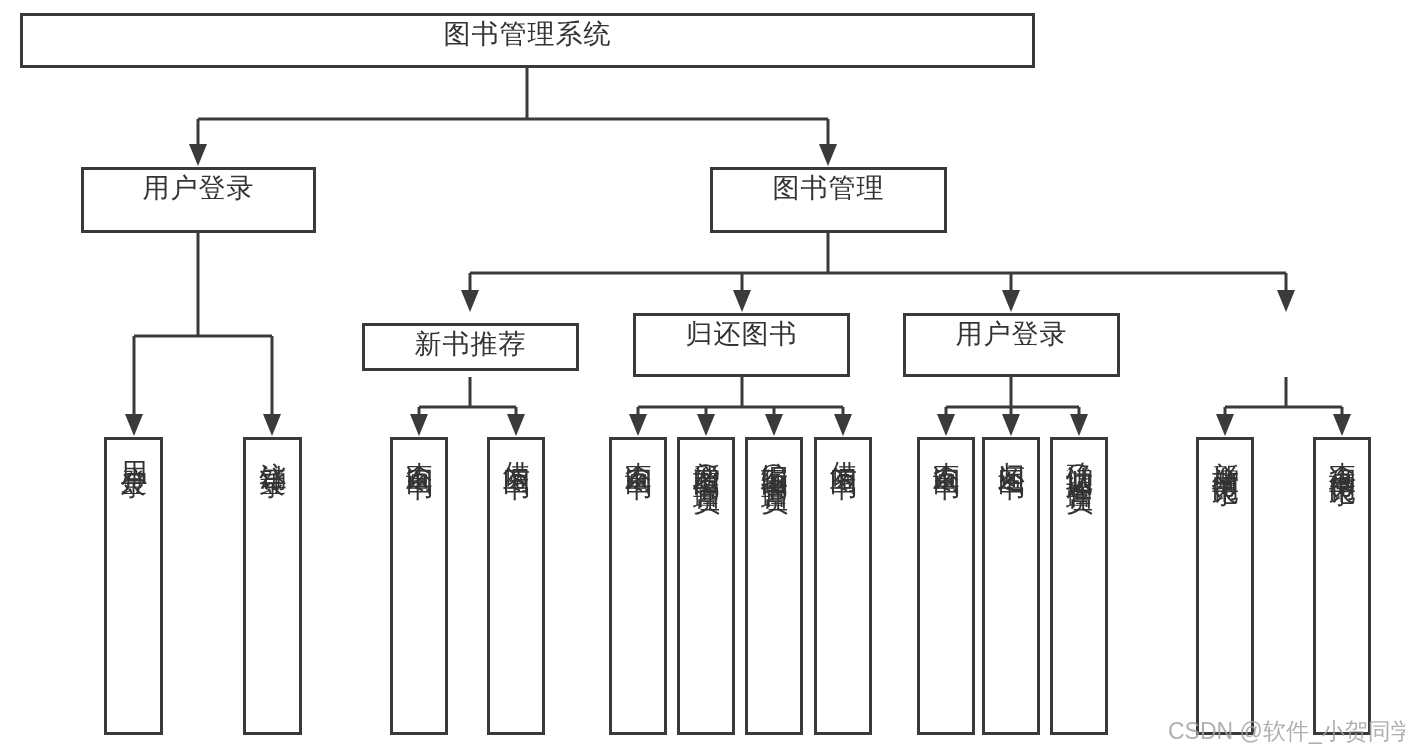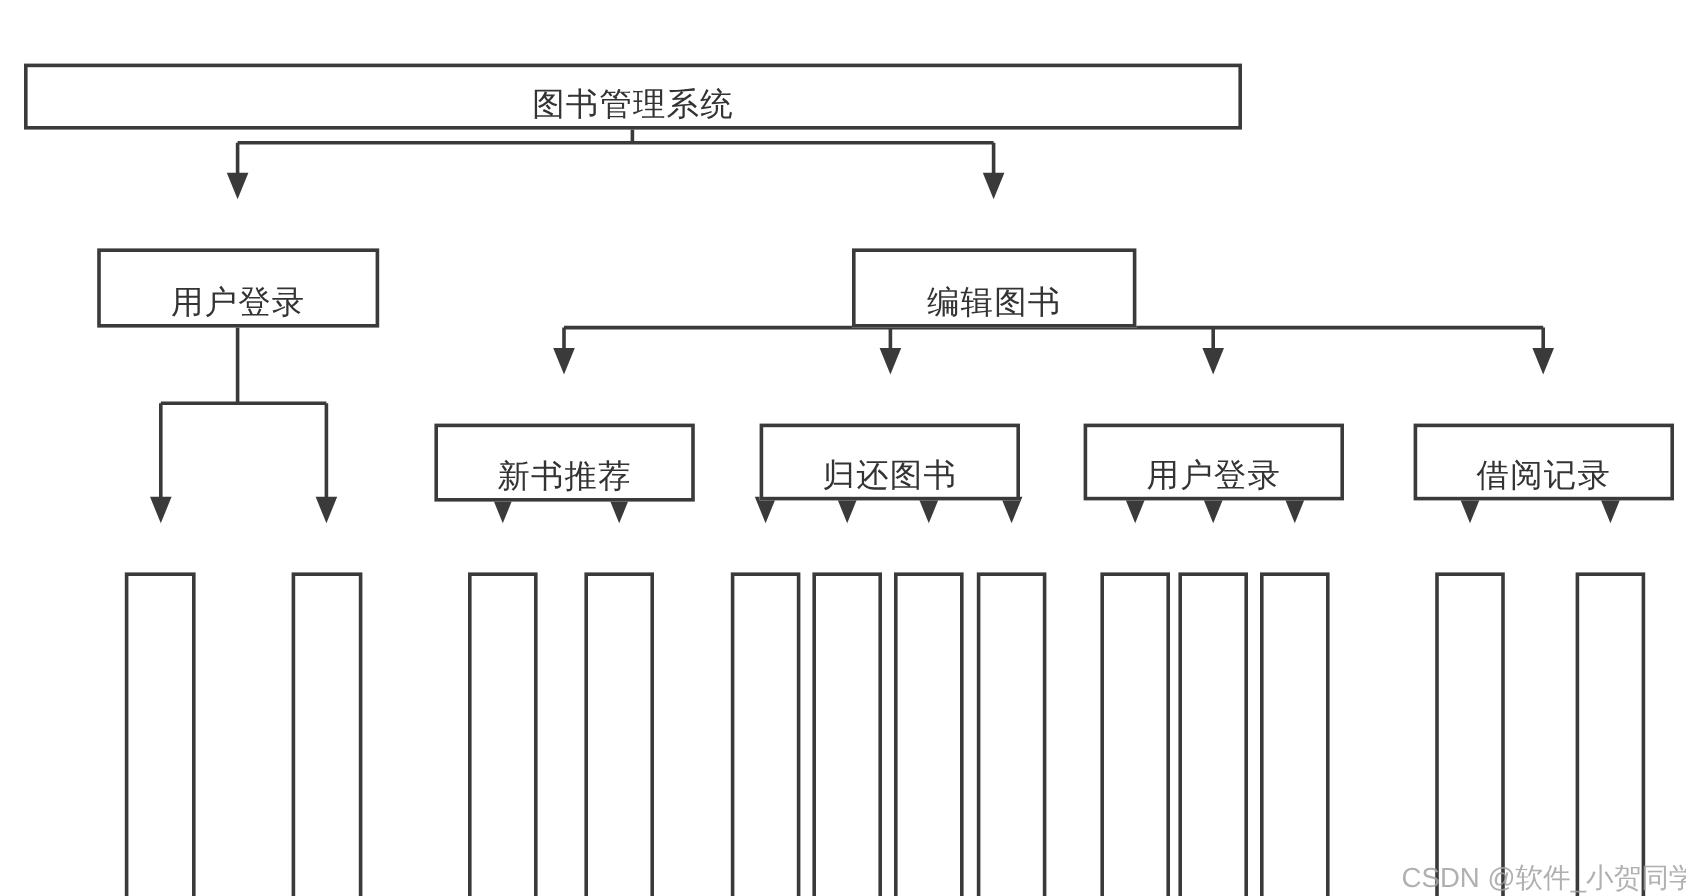--- a/index.html
+++ b/index.html
@@ -10,23 +10,22 @@
     font-family:"Liberation Sans","DejaVu Sans",sans-serif;
     overflow:hidden;
   }
   .wires{position:absolute;left:0;top:0;width:1405px;height:747px;}
   .box{
     position:absolute;
     box-sizing:border-box;
     background:#ffffff;
     border:3px solid #3a3a3a;
     display:flex;
-    align-items:flex-end;
+    align-items:flex-start;
     justify-content:center;
-    margin-top:40px;
   }
   .h-label{
     font-size:27px;
     color:#333333;
     letter-spacing:1px;
     white-space:nowrap;
   }
   .v-label{
     writing-mode:vertical-rl;
     text-orientation:mixed;
@@ -86,34 +85,31 @@
   </svg>
 
   <div class="box" style="left:20px;top:13px;width:1015px;height:55px">
     <span class="h-label">图书管理系统</span>
   </div>
 
   <div class="box" style="left:81px;top:167px;width:235px;height:66px">
     <span class="h-label">用户登录</span>
   </div>
   <div class="box" style="left:710px;top:167px;width:237px;height:66px">
-    <span class="h-label">编辑图书</span>
+    <span class="h-label">图书管理</span>
   </div>
 
-  <div class="box" style="left:362px;top:313px;width:217px;height:65px">
+  <div class="box" style="left:362px;top:323px;width:217px;height:48px">
     <span class="h-label">新书推荐</span>
   </div>
   <div class="box" style="left:633px;top:313px;width:217px;height:64px">
     <span class="h-label">归还图书</span>
   </div>
   <div class="box" style="left:903px;top:313px;width:217px;height:64px">
     <span class="h-label">用户登录</span>
-  </div>
-  <div class="box" style="left:1178px;top:313px;width:217px;height:64px">
-    <span class="h-label">借阅记录</span>
   </div>
 
   <div class="box" style="left:104px;top:437px;width:59px;height:298px">
     <span class="v-label">用户登录</span>
   </div>
   <div class="box" style="left:243px;top:437px;width:59px;height:298px">
     <span class="v-label">注销登录</span>
   </div>
 
   <div class="box" style="left:390px;top:437px;width:58px;height:298px">

